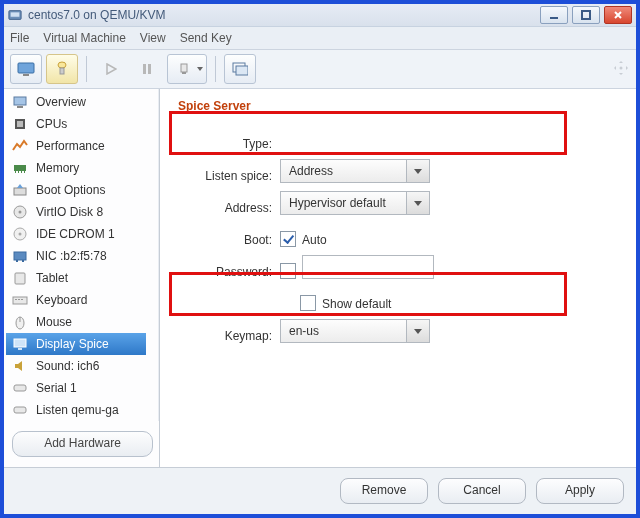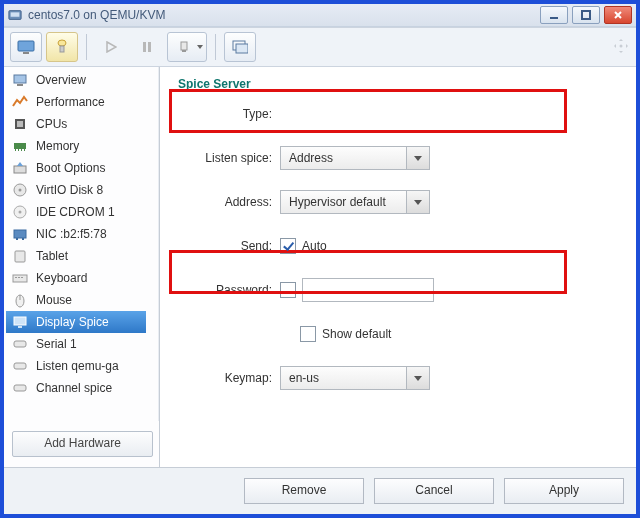--- a/index.html
+++ b/index.html
@@ -112,31 +112,31 @@
     background: linear-gradient(#5aa3e8, #2e78c8);
     color: #fff;
   }
   .sidebar-item .icon {
     width: 16px; height: 16px; flex: 0 0 16px;
     display: inline-flex; align-items: center; justify-content: center;
   }
   .add-hw-wrap { padding: 10px 8px; }
   .add-hw {
     width: 100%; height: 24px;
-    border: 1px solid #b8c1cd; border-radius: 2px;
+    border: 1px solid #b8c1cd; border-radius: 10px;
     background: linear-gradient(#fdfdfe, #e9edf2);
     text-align: center; line-height: 22px; font-size: 12px; color: #444;
   }
   
   .main {
     flex: 1; position: relative; background: #fff; padding: 10px 14px 0 18px;
   }
-  .main-title { font-weight: bold; color: #0f766e; margin-bottom: 8px; }
+  .main-title { font-weight: bold; color: #c2410c; margin-bottom: 8px; }
   .form-row {
-    display: flex; align-items: center; height: 30px; margin-bottom: 14px;
+    display: flex; align-items: flex-end; height: 30px; margin-bottom: 2px;
   }
   .form-label {
     width: 94px; text-align: right; padding-right: 8px; color: #333;
   }
   .select {
     height: 24px; width: 150px;
     border: 1px solid #b2b8bf;
     background: linear-gradient(#fdfdfd, #ececec);
     display: flex; align-items: center; box-sizing: border-box;
   }
@@ -166,22 +166,22 @@
     position: absolute; border: 3px solid #e01010; pointer-events: none;
   }
   
   .bottombar {
     height: 46px; display: flex; align-items: center; justify-content: flex-end;
     padding: 0 12px; gap: 10px;
     border-top: 1px solid #c6cdd6;
     background: #eef2f6;
   }
   .btn-std {
-    height: 24px; min-width: 70px; padding: 0 24px;
-    border: 1px solid #b2b9c3; border-radius: 0;
+    height: 24px; min-width: 70px; padding: 0 8px;
+    border: 1px solid #b2b9c3; border-radius: 8px;
     background: linear-gradient(#fdfdfe, #e9edf2);
     text-align: center; line-height: 22px; color: #333;
   }
 </style>
 </head>
 <body>
 
 <div class="window-outer">
 
   <div class="titlebar">
@@ -204,20 +204,26 @@
           </svg>
       </div>
       <div class="winbtn close">
         <svg viewBox="0 0 10 10">
             <path d="M2 2 L8 8 M8 2 L2 8" stroke="#fff" stroke-width="2"></path>
           </svg>
       </div>
     </div>
   </div>
 
+  <div class="menubar">
+    <span class="menu-item">File</span>
+    <span class="menu-item">Virtual Machine</span>
+    <span class="menu-item">View</span>
+    <span class="menu-item">Send Key</span>
+  </div>
 
   <div class="toolbar">
     <div class="tbtn raised">
       <svg width="18" height="14" viewBox="0 0 18 14">
           <rect x="1" y="1" width="16" height="10" rx="1" fill="#6fa4db" stroke="#3b6ea5"></rect>
           <rect x="6" y="12" width="6" height="2" fill="#888"></rect>
         </svg>
     </div>
     <div class="tbtn lit">
       <svg width="14" height="16" viewBox="0 0 14 16">
@@ -268,33 +274,33 @@
               <svg viewBox="0 0 16 16">
                 <rect x="2" y="3" width="12" height="8" fill="#a5c4e6" stroke="#5a7aa0"></rect>
                 <rect x="5" y="12" width="6" height="2" fill="#888"></rect>
               </svg>
             </span>
           <span>Overview</span>
         </div>
         <div class="sidebar-item">
           <span class="icon">
               <svg viewBox="0 0 16 16">
-                <polyline points="1,12 5,6 8,9 12,3 15,7" fill="none" stroke="#d97a2a" stroke-width="2"></polyline>
-              </svg>
-            </span>
-          <span>Performance</span>
-        </div>
-        <div class="sidebar-item">
-          <span class="icon">
-              <svg viewBox="0 0 16 16">
                 <rect x="3" y="3" width="10" height="10" fill="#555"></rect>
                 <rect x="5" y="5" width="6" height="6" fill="#bbb"></rect>
               </svg>
             </span>
           <span>CPUs</span>
+        </div>
+        <div class="sidebar-item">
+          <span class="icon">
+              <svg viewBox="0 0 16 16">
+                <polyline points="1,12 5,6 8,9 12,3 15,7" fill="none" stroke="#d97a2a" stroke-width="2"></polyline>
+              </svg>
+            </span>
+          <span>Performance</span>
         </div>
         <div class="sidebar-item">
           <span class="icon">
               <svg viewBox="0 0 16 16">
                 <rect x="2" y="5" width="12" height="6" fill="#4a8a4a"></rect>
                 <rect x="3" y="11" width="1" height="2" fill="#4a8a4a"></rect>
                 <rect x="6" y="11" width="1" height="2" fill="#4a8a4a"></rect>
                 <rect x="9" y="11" width="1" height="2" fill="#4a8a4a"></rect>
                 <rect x="12" y="11" width="1" height="2" fill="#4a8a4a"></rect>
               </svg>
@@ -371,20 +377,28 @@
               <svg viewBox="0 0 16 16">
                 <rect x="2" y="3" width="12" height="8" fill="#cfe4f8" stroke="#fff"></rect>
                 <rect x="6" y="12" width="4" height="2" fill="#cfe4f8"></rect>
               </svg>
             </span>
           <span>Display Spice</span>
         </div>
         <div class="sidebar-item">
           <span class="icon">
               <svg viewBox="0 0 16 16">
+                <path d="M3 6 L6 6 L10 3 L10 13 L6 10 L3 10 Z" fill="#c9a23a"></path>
+              </svg>
+            </span>
+          <span>Sound: ich6</span>
+        </div>
+        <div class="sidebar-item">
+          <span class="icon">
+              <svg viewBox="0 0 16 16">
                 <rect x="2" y="5" width="12" height="6" rx="2" fill="#e8e8e8" stroke="#999"></rect>
               </svg>
             </span>
           <span>Serial 1</span>
         </div>
         <div class="sidebar-item">
           <span class="icon">
               <svg viewBox="0 0 16 16">
                 <rect x="2" y="5" width="12" height="6" rx="2" fill="#e8e8e8" stroke="#999"></rect>
               </svg>
@@ -431,21 +445,21 @@
         <span class="form-label">Address:</span>
         <div class="select">
           <span class="val">Hypervisor default</span>
           <span class="btn">
               <span class="tri"></span>
             </span>
         </div>
       </div>
 
       <div class="form-row">
-        <span class="form-label">Send:</span>
+        <span class="form-label">Boot:</span>
         <span class="checkbox checked"></span>
         <span style="margin-left:6px">Auto</span>
       </div>
 
       <div class="form-row">
         <span class="form-label">Password:</span>
         <span class="checkbox"></span>
         <span class="textfield" style="margin-left:6px"></span>
       </div>
 

